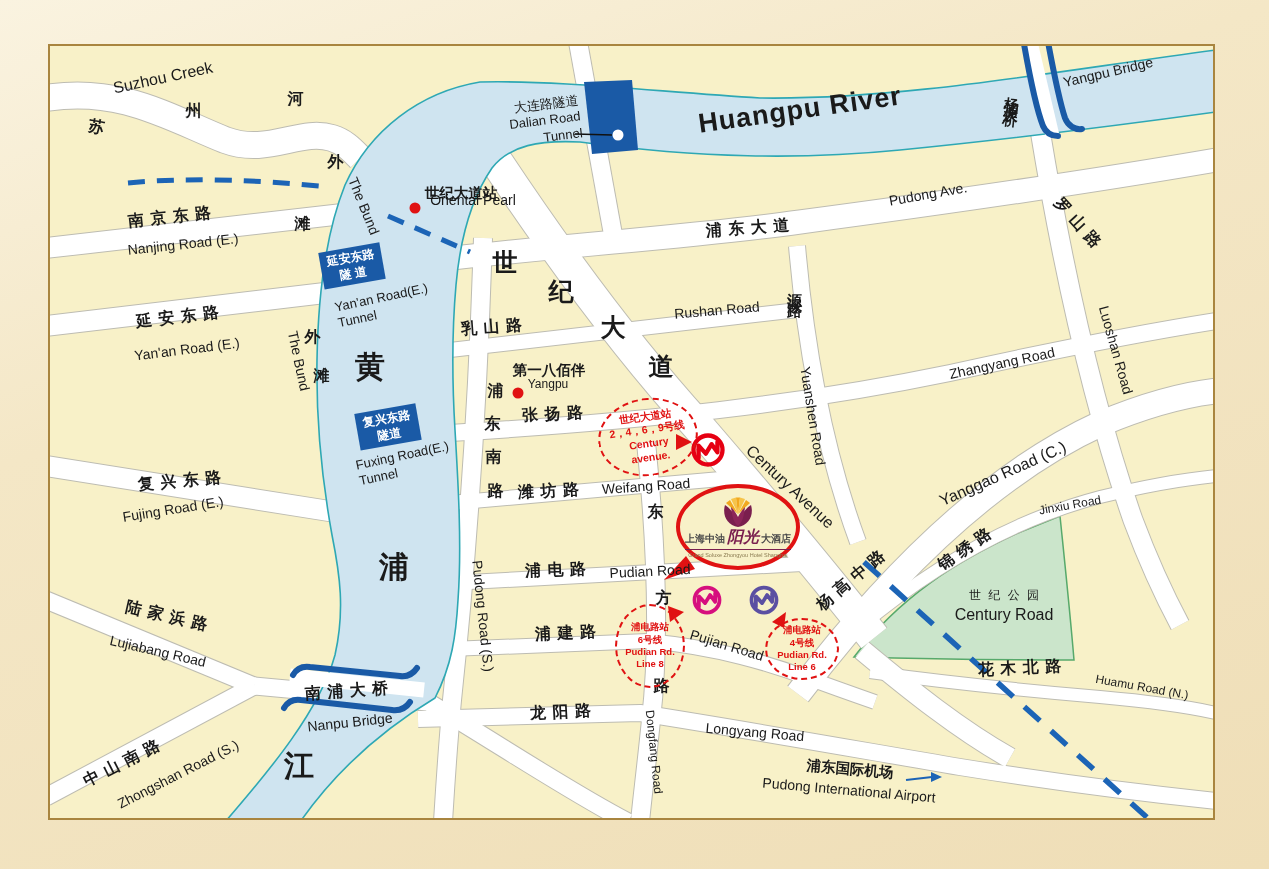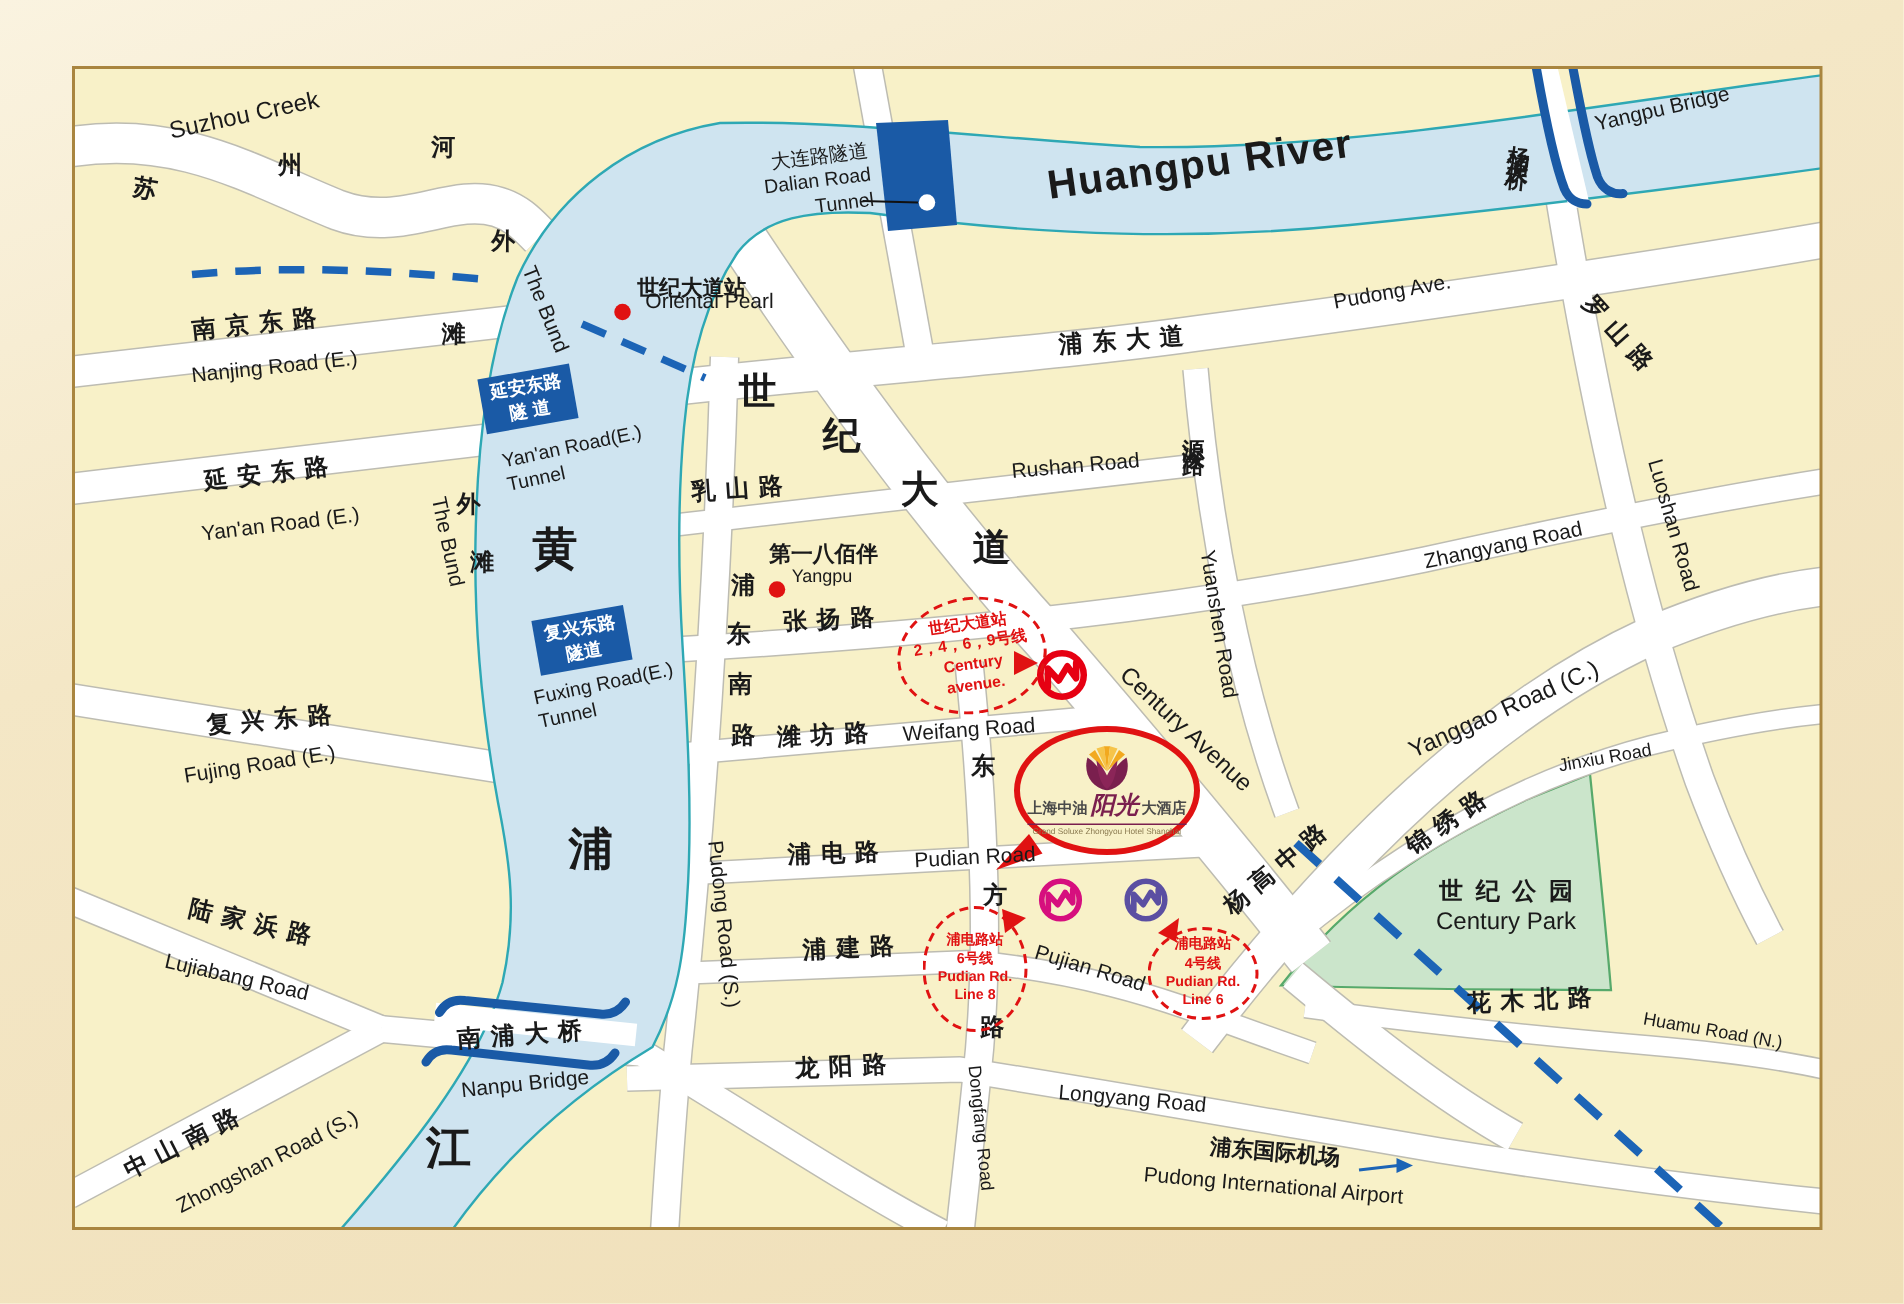--- a/index.html
+++ b/index.html
@@ -16,21 +16,21 @@
   #geo{position:absolute;left:0;top:0;z-index:1;}
   .rc{fill:none;stroke:var(--roadEdge);stroke-linecap:butt;stroke-linejoin:round;}
   .rf{fill:none;stroke:var(--road);stroke-linecap:butt;stroke-linejoin:round;}
   .deck{fill:none;stroke:var(--road);stroke-linecap:butt;}
   .bridge{fill:none;stroke:var(--bridge);stroke-width:6;stroke-linecap:round;}
   .mdash{fill:none;stroke:var(--metro);stroke-width:5;stroke-dasharray:17 12;}
   .metrologo{fill:none;stroke-width:3;}
   .lbl{position:absolute;white-space:nowrap;color:var(--text);line-height:1;z-index:3;}
   .cn{font-size:16px;font-weight:600;letter-spacing:1px;}
   .cn-plain{font-size:14.5px;font-weight:600;}
-  .cn-park{font-size:16px;font-weight:700;letter-spacing:2px;}
+  .cn-park{font-size:12px;font-weight:400;letter-spacing:2px;}
   .cn-vert{font-size:15px;font-weight:600;writing-mode:vertical-lr;letter-spacing:5px;}
   .en{font-size:14px;}
   .en-lg{font-size:16px;}
   .en-sm{font-size:12px;}
   .big{font-size:25px;font-weight:700;}
   .huge{font-size:30px;font-weight:700;}
   .river-en{font-size:27px;font-weight:600;letter-spacing:1px;}
   .station{position:absolute;border:2.5px dashed var(--red);border-radius:50%;
     color:var(--red);text-align:center;display:flex;flex-direction:column;
     justify-content:center;font-weight:700;z-index:4;box-sizing:border-box;}
@@ -275,21 +275,21 @@
     <div class="lbl en-sm" style="left: 654px; top: 752px; transform: translate(-50%, -50%) rotate(84deg);">Dongfang Road</div>
     <div class="lbl cn" style="left: 556px; top: 570px; transform: translate(-50%, -50%) rotate(-2deg);">浦 电 路</div>
     <div class="lbl en" style="left: 650px; top: 571px; transform: translate(-50%, -50%) rotate(-3deg);">Pudian Road</div>
     <div class="lbl cn" style="left: 566px; top: 633px; transform: translate(-50%, -50%) rotate(-3deg);">浦 建 路</div>
     <div class="lbl en" style="left: 727px; top: 645px; transform: translate(-50%, -50%) rotate(17deg);">Pujian Road</div>
     <div class="lbl cn" style="left: 561px; top: 712px; transform: translate(-50%, -50%) rotate(-3deg);">龙 阳 路</div>
     <div class="lbl en" style="left: 755px; top: 732px; transform: translate(-50%, -50%) rotate(5deg);">Longyang Road</div>
     <div class="lbl cn-plain" style="left: 850px; top: 769px; transform: translate(-50%, -50%) rotate(5deg);">浦东国际机场</div>
     <div class="lbl en" style="left: 849px; top: 790px; transform: translate(-50%, -50%) rotate(5deg);">Pudong International Airport</div>
     <div class="lbl cn-park" style="left: 1005px; top: 595px; transform: translate(-50%, -50%) rotate(0deg);">世 纪 公 园</div>
-    <div class="lbl en-lg" style="left: 1004px; top: 615px; transform: translate(-50%, -50%) rotate(0deg);">Century Park</div>
+    <div class="lbl en-lg" style="left: 1004px; top: 615px; transform: translate(-50%, -50%) rotate(0deg);">Century Road</div>
     <div class="lbl cn" style="left: 965px; top: 549px; transform: translate(-50%, -50%) rotate(-35deg);">锦 绣 路</div>
     <div class="lbl en-sm" style="left: 1070px; top: 505px; transform: translate(-50%, -50%) rotate(-10deg);">Jinxiu Road</div>
     <div class="lbl en-lg" style="left: 1003px; top: 474px; transform: translate(-50%, -50%) rotate(-24deg);">Yanggao Road (C.)</div>
     <div class="lbl cn" style="left: 851px; top: 580px; transform: translate(-50%, -50%) rotate(-40deg);">杨 高 中 路</div>
     <div class="lbl cn" style="left: 1020px; top: 668px; transform: translate(-50%, -50%) rotate(-3deg);">花 木 北 路</div>
     <div class="lbl en-sm" style="left: 1142px; top: 687px; transform: translate(-50%, -50%) rotate(10deg);">Huamu Road (N.)</div>
     <div class="lbl cn" style="left: 1078px; top: 223px; transform: translate(-50%, -50%) rotate(48deg);">罗 山 路</div>
     <div class="lbl en" style="left: 1116px; top: 350px; transform: translate(-50%, -50%) rotate(74deg);">Luoshan Road</div>
     <div class="tbox" style="left: 352px; top: 266px; transform: translate(-50%, -50%) rotate(-10deg);">
       <div>延安东路</div>

